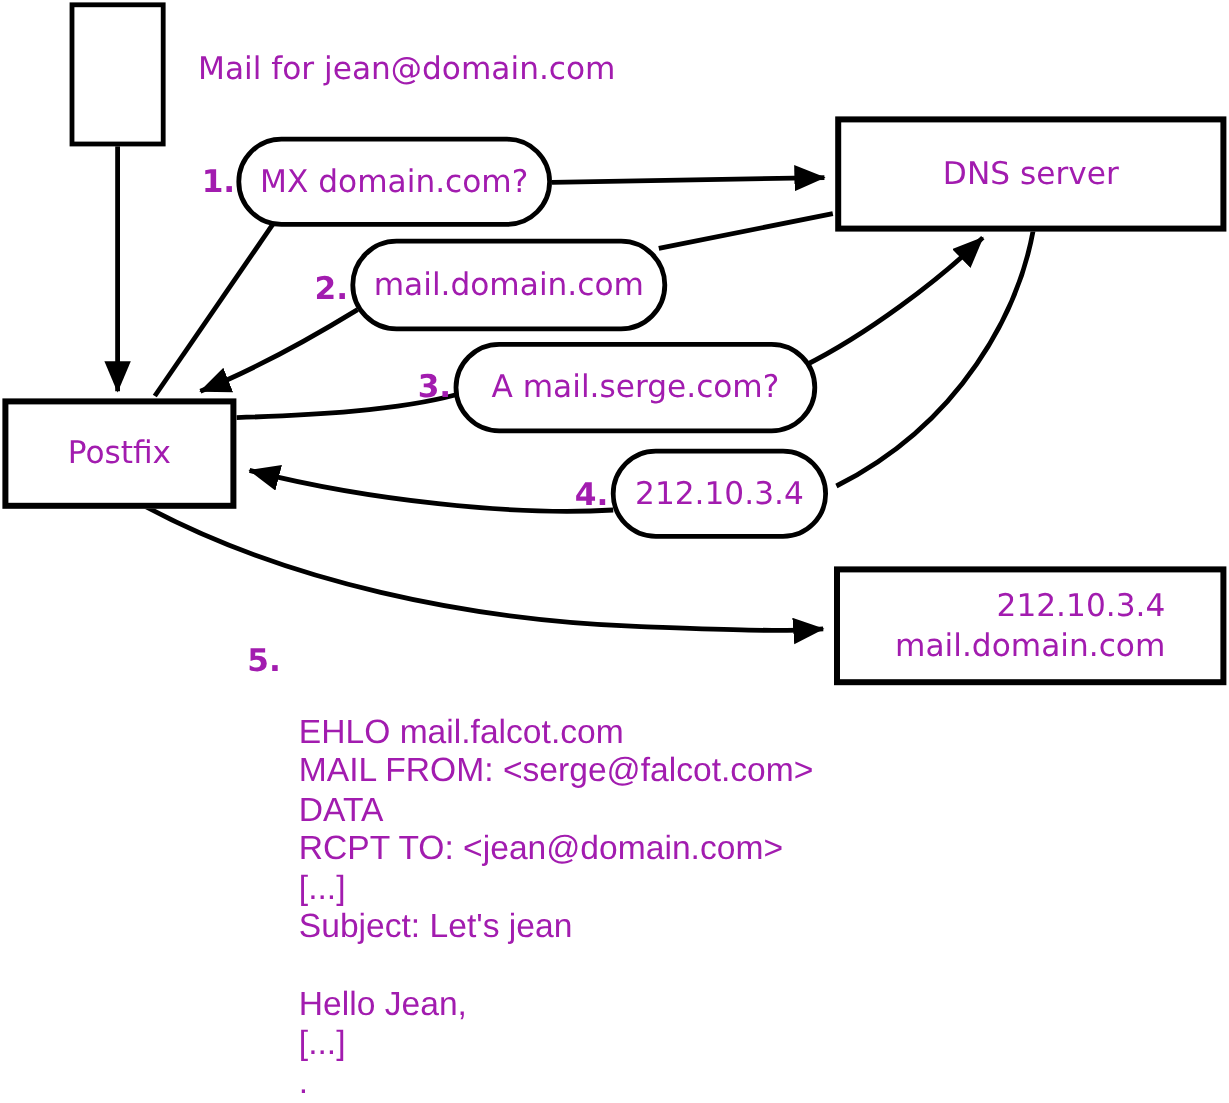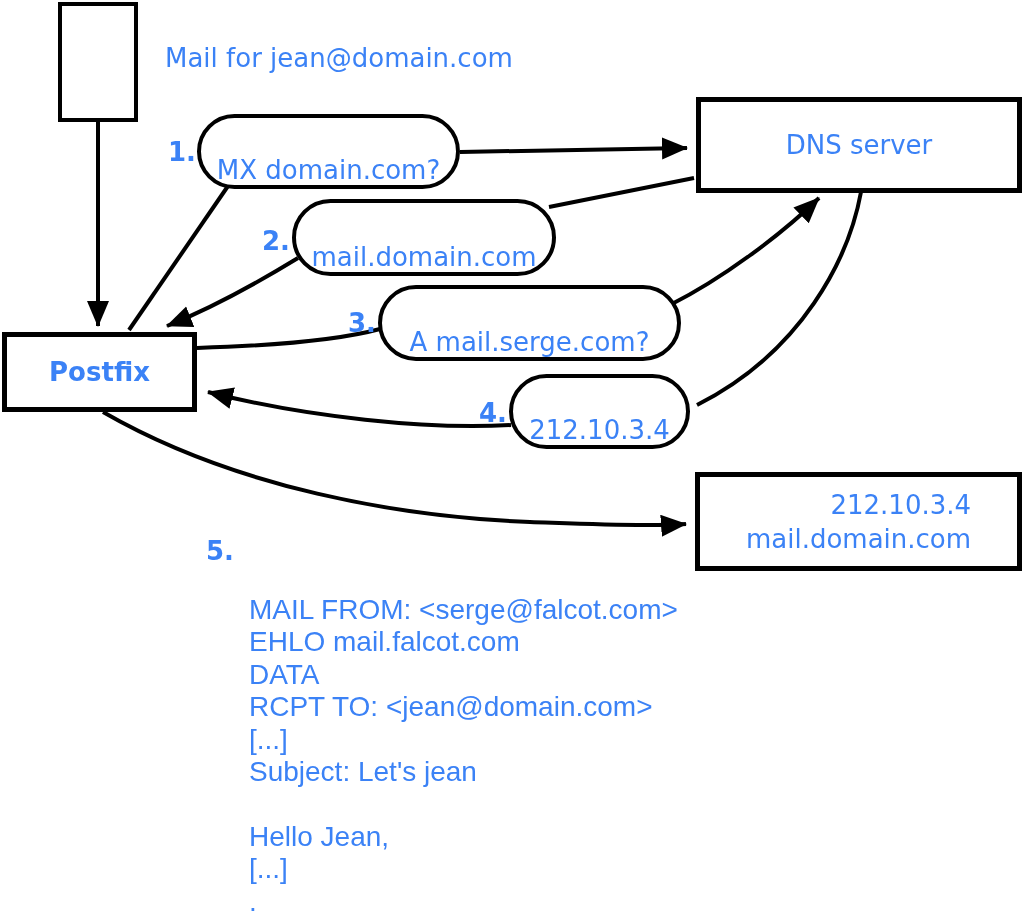--- a/index.html
+++ b/index.html
@@ -1,30 +1,30 @@
 <!DOCTYPE html>
 <html><head>
 <meta charset="utf-8">
 <style>
   html,body{margin:0;padding:0;background:#ffffff;}
   .canvas{
     position:relative;width:1024px;height:919px;background:#ffffff;
-    font-family:"DejaVu Sans",sans-serif;color:#3b82f6;overflow:hidden;
+    font-family:"DejaVu Sans",sans-serif;color:#a21caf;overflow:hidden;
   }
   svg.connectors{position:absolute;left:0;top:0;width:1024px;height:919px;}
   svg.connectors path{stroke:#000000;stroke-width:4;fill:none;}
   .box{
     position:absolute;background:#ffffff;border:5px solid #000000;
     box-sizing:border-box;display:flex;align-items:center;justify-content:center;
     font-size:26px;text-align:right;
   }
   .envelope{border-width:4px;}
   .pill{
     position:absolute;background:#ffffff;border:4px solid #000000;
-    box-sizing:border-box;border-radius:60px;display:flex;align-items:flex-end;
+    box-sizing:border-box;border-radius:60px;display:flex;align-items:center;
     justify-content:center;font-size:26px;white-space:nowrap;
   }
   .num{
     position:absolute;font-size:26px;font-weight:bold;line-height:30px;
     width:50px;text-align:right;white-space:nowrap;
   }
   .num-left{width:auto;text-align:left;}
   .note{position:absolute;font-size:26px;line-height:30px;white-space:nowrap;}
   .mailbox-inner{line-height:34px;}
   .smtp{
@@ -54,21 +54,21 @@
     <path d="M 670 305 C 722 279 782 234 819 198" marker-end="url(#arrow)"></path>
     <path d="M 861 192 C 849 258 802 352 697 405"></path>
     <path d="M 511 425 C 428 430 306 417 208 392" marker-end="url(#arrow)"></path>
     <path d="M 103 412 C 235 488 400 517 530 522 C 585 524 645 527 686 524" marker-end="url(#arrow)"></path>
   </svg>
 
   <div class="box envelope" style="left:58px;top:2px;width:80px;height:120px;"></div>
 
   <div class="note" style="left:165px;top:43px;">Mail for jean@domain.com</div>
 
-  <div class="box" style="left:2px;top:332px;width:195px;height:80px;font-weight:bold;">
+  <div class="box" style="left:2px;top:332px;width:195px;height:92px;">
     <span>Postfix</span>
   </div>
 
   <div class="box" style="left:696px;top:97px;width:326px;height:96px;">
     <span>DNS server</span>
   </div>
 
   <div class="box" style="left:695px;top:472px;width:327px;height:99px;">
     <div class="mailbox-inner">
       <div>212.10.3.4</div>
@@ -90,22 +90,22 @@
   </div>
 
   <div class="num" style="left:146px;top:137px;">1.</div>
   <div class="num" style="left:240px;top:226px;">2.</div>
   <div class="num" style="left:326px;top:308px;">3.</div>
   <div class="num" style="left:457px;top:398px;">4.</div>
 
   <div class="num num-left" style="left:206px;top:536px;">5.</div>
 
   <div class="smtp">
+    <div class="line">EHLO mail.falcot.com</div>
     <div class="line">MAIL FROM: &lt;serge@falcot.com&gt;</div>
-    <div class="line">EHLO mail.falcot.com</div>
     <div class="line">DATA</div>
     <div class="line">RCPT TO: &lt;jean@domain.com&gt;</div>
     <div class="line">[...]</div>
     <div class="line">Subject: Let's jean</div>
     <div class="line"></div>
     <div class="line">Hello Jean,</div>
     <div class="line">[...]</div>
     <div class="line">.</div>
   </div>
 

